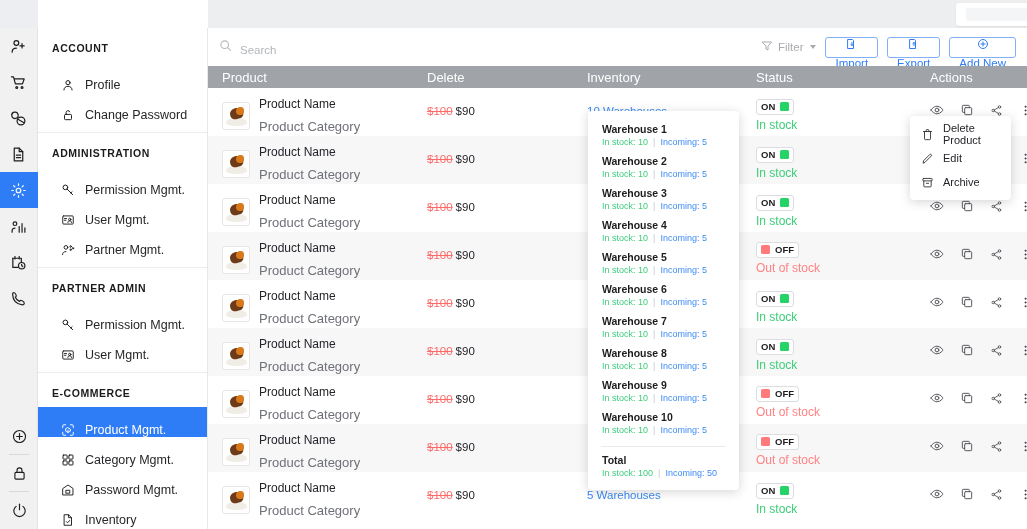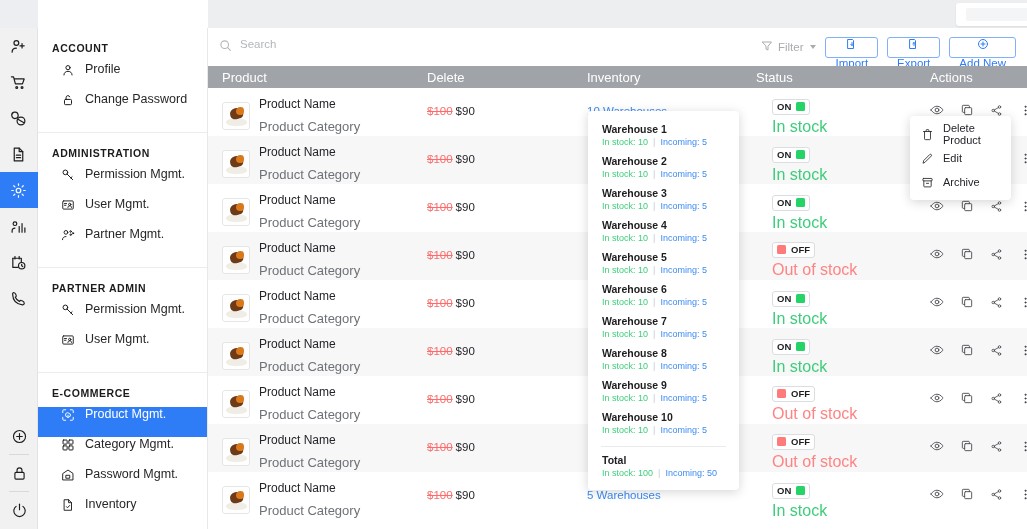--- a/index.html
+++ b/index.html
@@ -35,21 +35,21 @@
     position: absolute; left: 38px; top: 28px; width: 170px; height: 501px;
     background: #ffffff; border-right: 1px solid #e8e8ea; overflow: hidden;
   }
   .nav-group { border-bottom: 1px solid #ececee; padding: 10px 0 10px 0; }
   .nav-group:last-child { border-bottom: none; }
   .nav-title {
     font-size: 10.5px; font-weight: bold; letter-spacing: .55px;
     color: #1b1b1d; padding: 4px 0 8px 14px; text-transform: uppercase;
   }
   .nav-item {
-    display: flex; align-items: flex-start; gap: 10px;
+    display: flex; align-items: flex-end; gap: 10px;
     height: 30px; padding-left: 22px; cursor: pointer;
     font-size: 12.5px; color: #27272a;
   }
   .nav-item .ni { width: 15px; height: 15px; display: flex; align-items: center; justify-content: center; flex: none; color: #1b1b1d; }
   .nav-item.active { background: #2f7df6; color: #ffffff; }
   .nav-item.active .ni { color: #ffffff; }
 
   
   .topbar {
     position: absolute; left: 208px; top: 0; width: 819px; height: 28px;
@@ -61,21 +61,21 @@
   }
   .topbar-blur {
     position: absolute; left: 10px; top: 5px; width: 160px; height: 13px;
     background: #f4f5f6; border-radius: 2px;
   }
 
   .toolbar {
     position: absolute; left: 208px; top: 28px; width: 819px; height: 38px;
     background: #ffffff; display: flex; align-items: center;
   }
-  .search-box { display: flex; align-items: flex-start; gap: 8px; margin-left: 11px; }
+  .search-box { display: flex; align-items: flex-end; gap: 8px; margin-left: 11px; }
   .search-box input {
     border: none; outline: none; font-size: 11.5px; color: #5c5f63;
     font-family: "Liberation Sans", sans-serif; width: 220px; background: transparent;
   }
   .search-box input::placeholder { color: #b3b6ba; }
   .tb-right { margin-left: auto; display: flex; align-items: center; gap: 9px; padding-right: 11px; }
   .filter-btn {
     display: flex; align-items: center; gap: 5px; font-size: 11.5px;
     color: #a8abaf; cursor: pointer;
   }
@@ -104,29 +104,29 @@
   .thumb .b1 { position: absolute; left: 7px; top: 5px; width: 13px; height: 11px; background: #6f3a17; border-radius: 55% 60% 40% 45%; transform: rotate(-14deg); }
   .thumb .b2 { position: absolute; left: 13px; top: 4px; width: 8px; height: 8px; background: #d9791c; border-radius: 60% 50% 45% 55%; }
   .thumb .b3 { position: absolute; left: 3px; top: 15px; width: 21px; height: 8px; background: #f0ece6; border-radius: 50% 50% 45% 45%; }
   .pname { font-size: 12px; color: #24242a; line-height: 14px; }
   .pcat { font-size: 13px; color: #6e7177; line-height: 14px; margin-top: 9px; }
 
   .c-price { position: absolute; left: 219px; top: 17px; font-size: 11.5px; color: #24242a; }
   .c-price .old { color: #ff6b6b; text-decoration: line-through; margin-right: 3px; }
   .c-inv { position: absolute; left: 379px; top: 17px; font-size: 11.5px; color: #3d8bf2; cursor: pointer; }
 
-  .c-status { position: absolute; left: 548px; top: 8px; margin-left: 16px; }
+  .c-status { position: absolute; left: 548px; top: 8px; }
   .pill {
     display: inline-flex; align-items: center; gap: 5px;
     border: 1px solid #dcdde0; border-radius: 3px; background: #ffffff;
     height: 16px; padding: 0 4px; font-size: 9.5px; font-weight: bold; color: #1d1d20;
   }
   .sq { width: 9px; height: 9px; border-radius: 1.5px; }
   .sq.on { background: #25d366; } .sq.off { background: #ff7b7b; }
-  .stxt { font-size: 16px; margin-top: 3px; }
+  .stxt { font-size: 12px; margin-top: 3px; }
   .stxt.in { color: #3dce7a; } .stxt.out { color: #ff8383; }
 
   .c-actions { position: absolute; left: 722px; top: 15px; display: flex; align-items: center; gap: 16px; color: #4a4d52; }
   .c-actions span { cursor: pointer; display: flex; }
 
   
   .wh-pop {
     position: absolute; left: 588px; top: 111px; width: 151px;
     background: #ffffff; border-radius: 4px; padding: 9px 0 7px 0;
     box-shadow: 0 2px 11px rgba(0,0,0,.17); z-index: 40;

